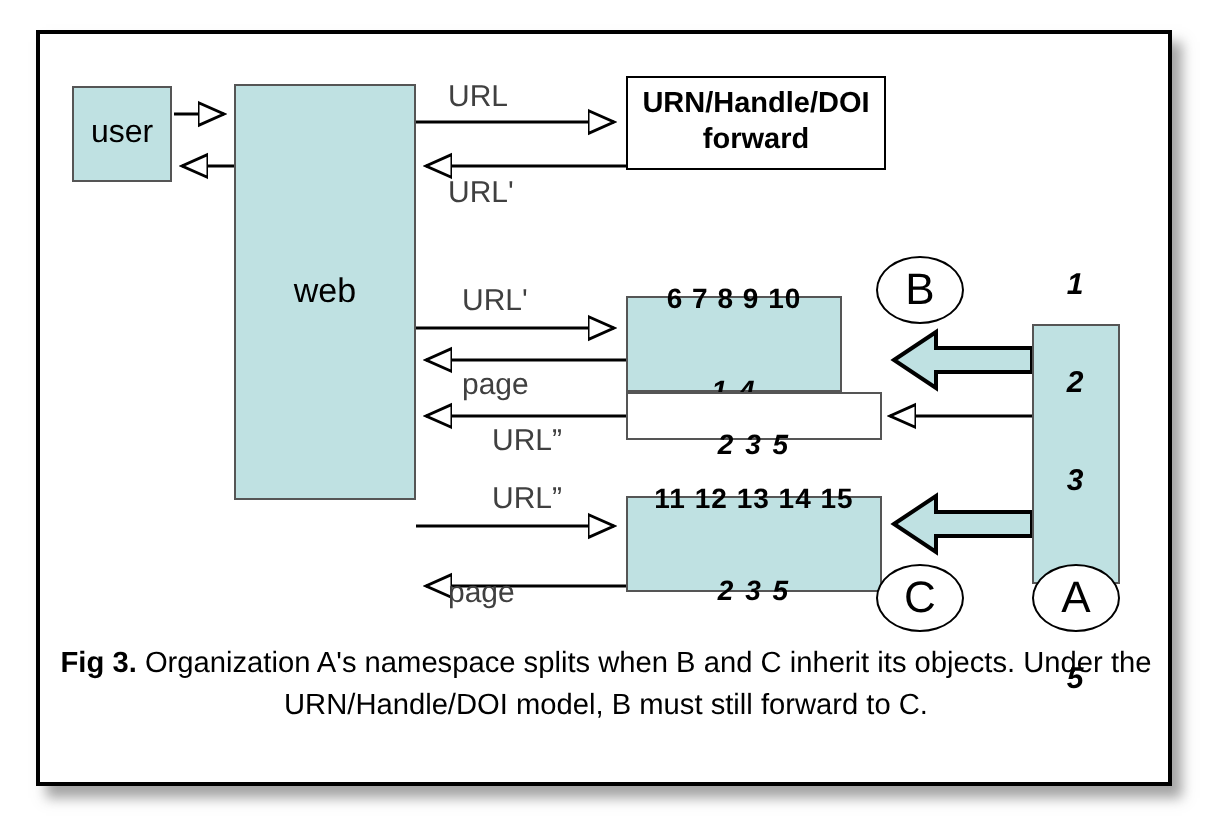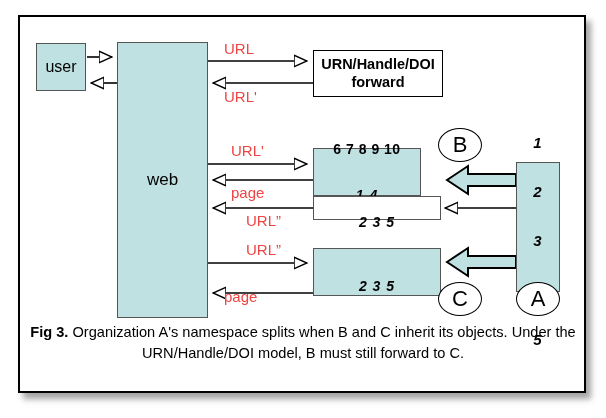--- a/index.html
+++ b/index.html
@@ -50,25 +50,25 @@
     text-align: center;
   }
   .node.teal { background: #bfe1e2; }
   .node.white { background: #ffffff; }
 
   #node-user {
     left: 36px; top: 43px; width: 50px; height: 48px;
     font-size: 16px;
   }
   #node-browser {
-    left: 117px; top: 42px; width: 91px; height: 276px;
+    left: 117px; top: 42px; width: 91px; height: 208px;
     font-size: 17px; line-height: 1.15;
   }
   #node-resolver {
-    left: 313px; top: 50px; width: 130px; height: 47px;
+    left: 313px; top: 38px; width: 130px; height: 47px;
     font-size: 14.5px; font-weight: bold; line-height: 1.2;
     border: 1px solid #000000;
   }
   #node-b-teal {
     left: 313px; top: 148px; width: 108px; height: 48px;
     font-size: 14px; line-height: 1.3;
   }
   #node-b-white {
     left: 313px; top: 196px; width: 128px; height: 24px;
     font-size: 14px;
@@ -81,21 +81,21 @@
     left: 516px; top: 162px; width: 44px; height: 130px;
     font-size: 15px; line-height: 1.42;
     justify-content: center;
   }
   .ln-bold { font-weight: bold; letter-spacing: 0.5px; }
   .ln-bolditalic { font-weight: bold; font-style: italic; letter-spacing: 1px; margin-top: 28px; }
 
   .edge-label {
     position: absolute;
     font-size: 15px;
-    color: #ef4444;
+    color: #404040;
     white-space: nowrap;
   }
   .tag-ellipse {
     position: absolute;
     box-sizing: border-box;
     border: 1.5px solid #000000;
     border-radius: 50%;
     background: #ffffff;
     display: flex;
     align-items: center;
@@ -176,20 +176,21 @@
   <div class="node teal" id="node-b-teal">
     <span class="ln-bold">6 7 8 9 10</span>
     <span class="ln-bolditalic">1 4</span>
   </div>
 
   <div class="node white" id="node-b-white">
     <span class="ln-bolditalic">2 3 5</span>
   </div>
 
   <div class="node teal" id="node-c-teal">
+    <span class="ln-bold">11 12 13 14 15</span>
     <span class="ln-bolditalic">2 3 5</span>
   </div>
 
   <div class="node teal" id="node-a">
     <span class="ln-bolditalic">1</span>
     <span class="ln-bolditalic">2</span>
     <span class="ln-bolditalic">3</span>
     <span class="ln-bolditalic">4</span>
     <span class="ln-bolditalic">5</span>
   </div>

